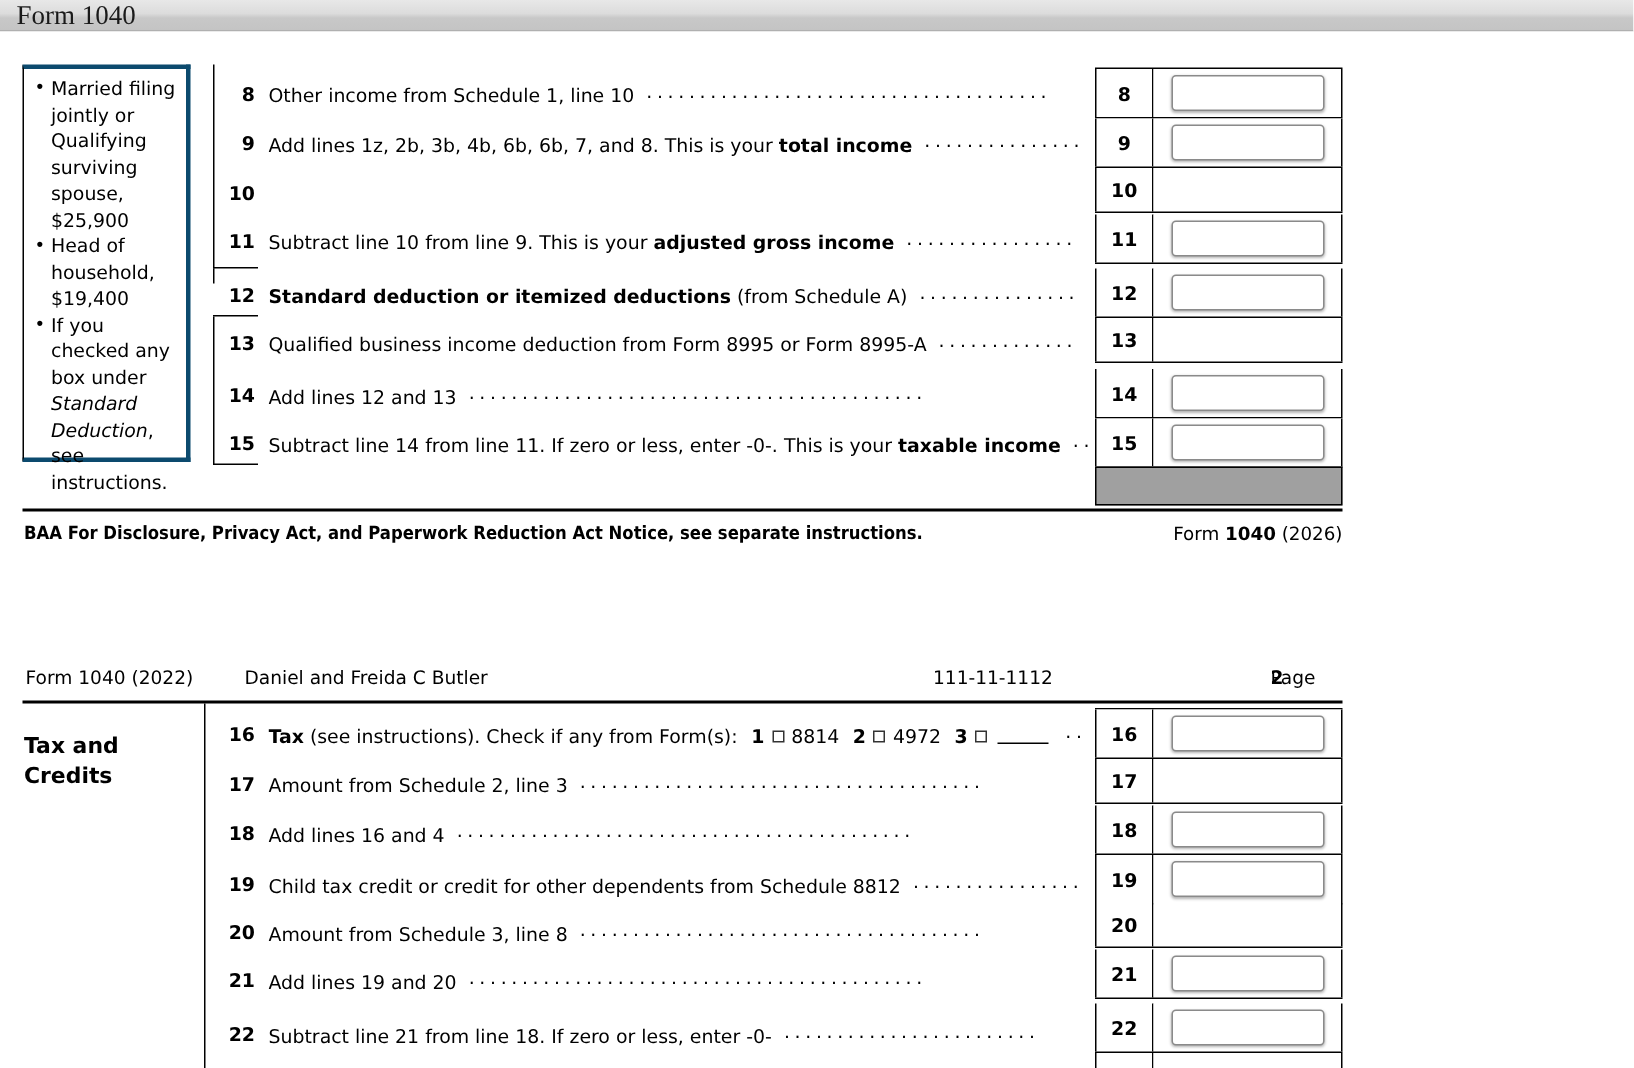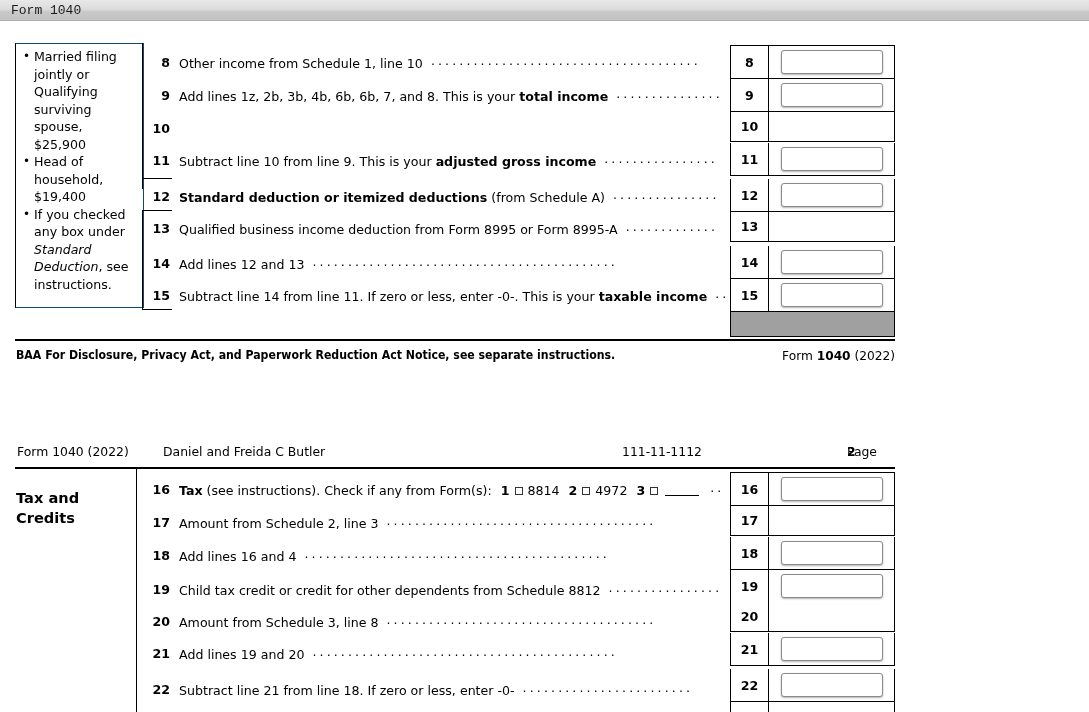--- a/index.html
+++ b/index.html
@@ -16,42 +16,42 @@
   #titlebar {
     height: 21px;
     width: 1089px;
     background: linear-gradient(to bottom, #e8e8e8 0%, #dcdcdc 45%, #c8c8c8 60%, #c4c4c4 100%);
     border-bottom: 1px solid #b0b0b0;
     display: flex;
     align-items: center;
     padding-left: 11px;
   }
   #titlebar .title {
-    font-size: 13px;
+    font-size: 18px;
     color: #1a1a1a;
-    font-family: Liberation Mono, monospace;
+    font-family: Liberation Serif, serif;
   }
 
   
   #doc {
     position: relative;
     width: 1089px;
     height: 691px;
     background: #fff;
   }
 
   
   #page1 { position: absolute; left: 0; top: 0; width: 1089px; height: 360px; }
 
   
   .instr-box {
     position: absolute;
     left: 15px; top: 22px;
-    width: 129px; height: 265px;
-    border: 1px solid #0c4a6e;
+    width: 112px; height: 265px;
+    border: 3px solid #0c4a6e;
     border-left: 1px solid #000;
     padding: 4px 6px 0 4px;
     background: #fff;
   }
   .instr-list { margin: 0; padding: 0 0 0 14px; list-style: none; }
   .instr-list li {
     position: relative;
     font-size: 12.6px;
     line-height: 17.5px;
     color: #000;
@@ -390,21 +390,21 @@
       </div>
     <div class="amtcell" style="top:258px;height:32px;">
       <input class="inputbox" type="text" value="" style="">
     </div>
 
     <div class="hline" style="top:290px;"></div>
     <div class="grayblock"></div>
 
     <div class="footer-rule"></div>
     <div class="footer-left">BAA For Disclosure, Privacy Act, and Paperwork Reduction Act Notice, see separate instructions.</div>
-    <div class="footer-right"><span>Form </span><b>1040</b><span> (2022)</span></div>
+    <div class="footer-right"><span>Form </span><b>1040</b><span> (2026)</span></div>
   </div>
 
   <div id="page2">
 
     <div class="p2head">
       <span class="h-form">Form 1040 (2022)</span>
       <span class="h-name">Daniel and Freida C Butler</span>
       <span class="h-ssn">111-11-1112</span>
       <span class="h-page"><span>Page </span><b>2</b></span>
     </div>

